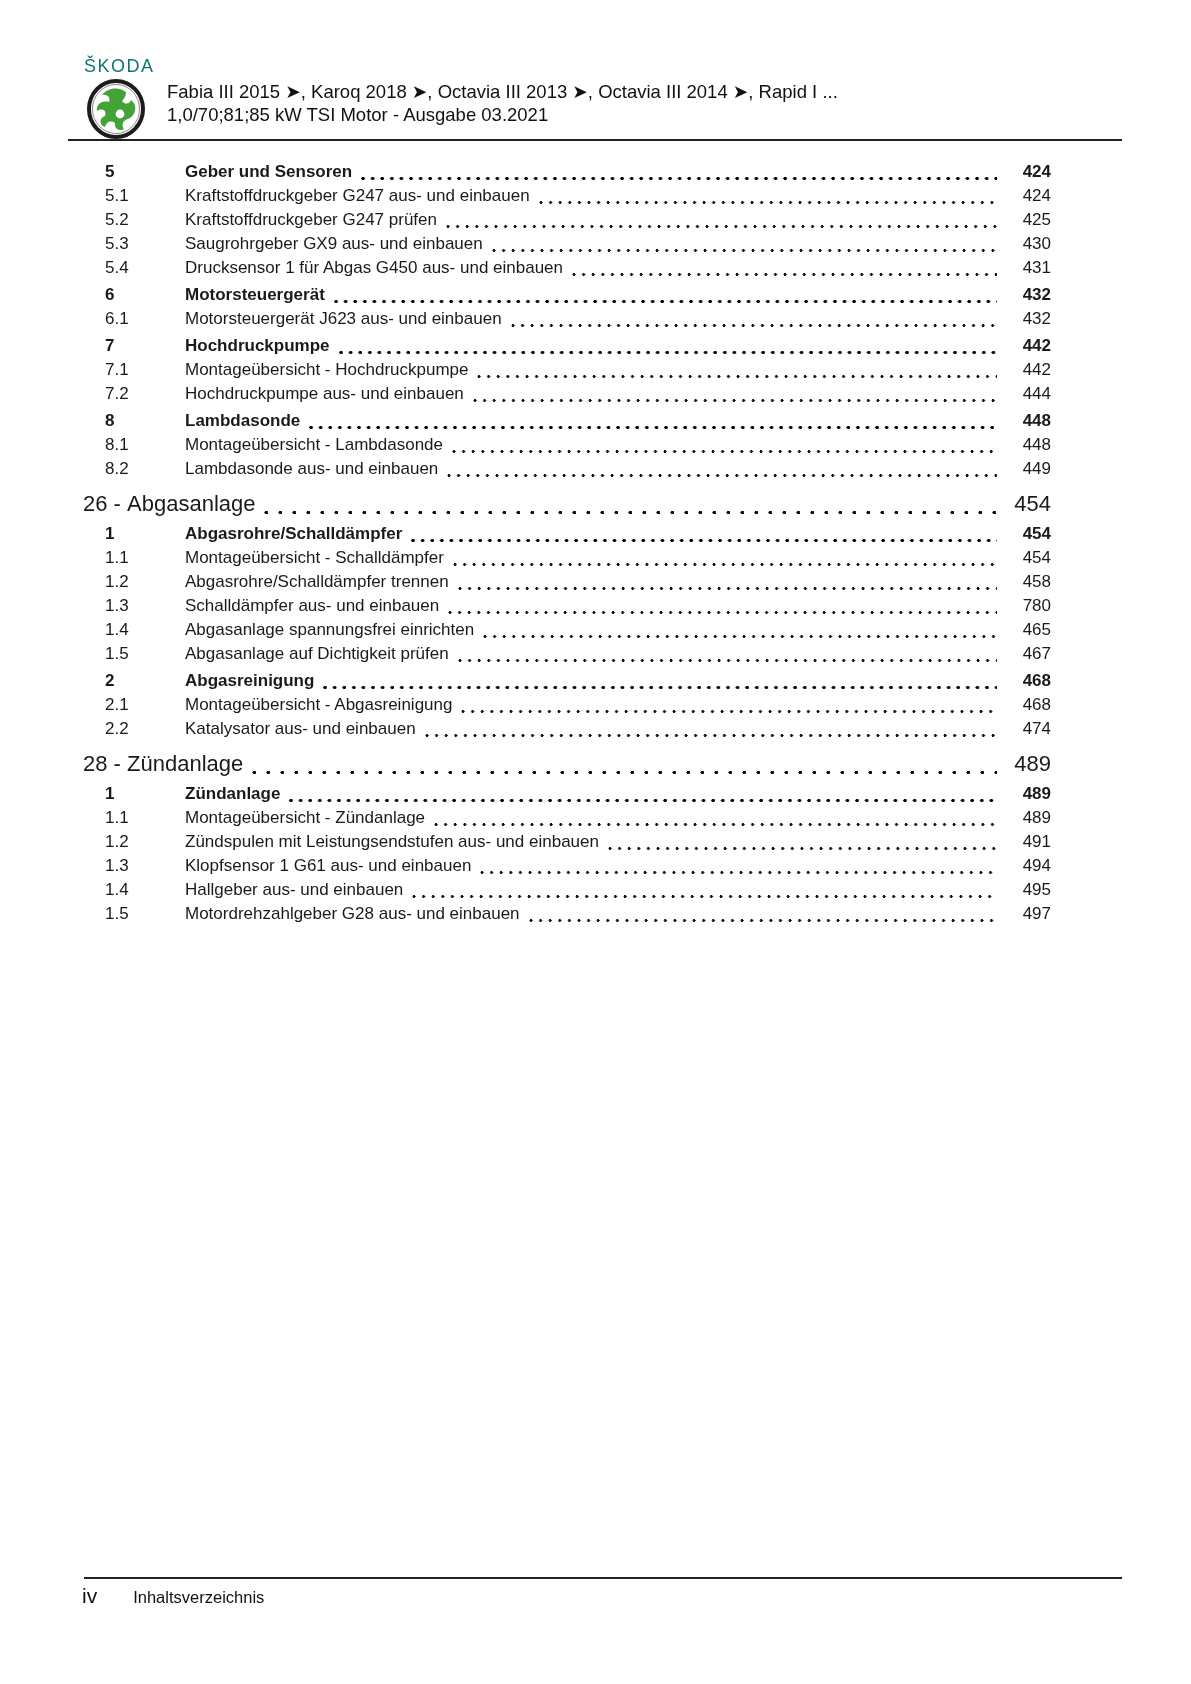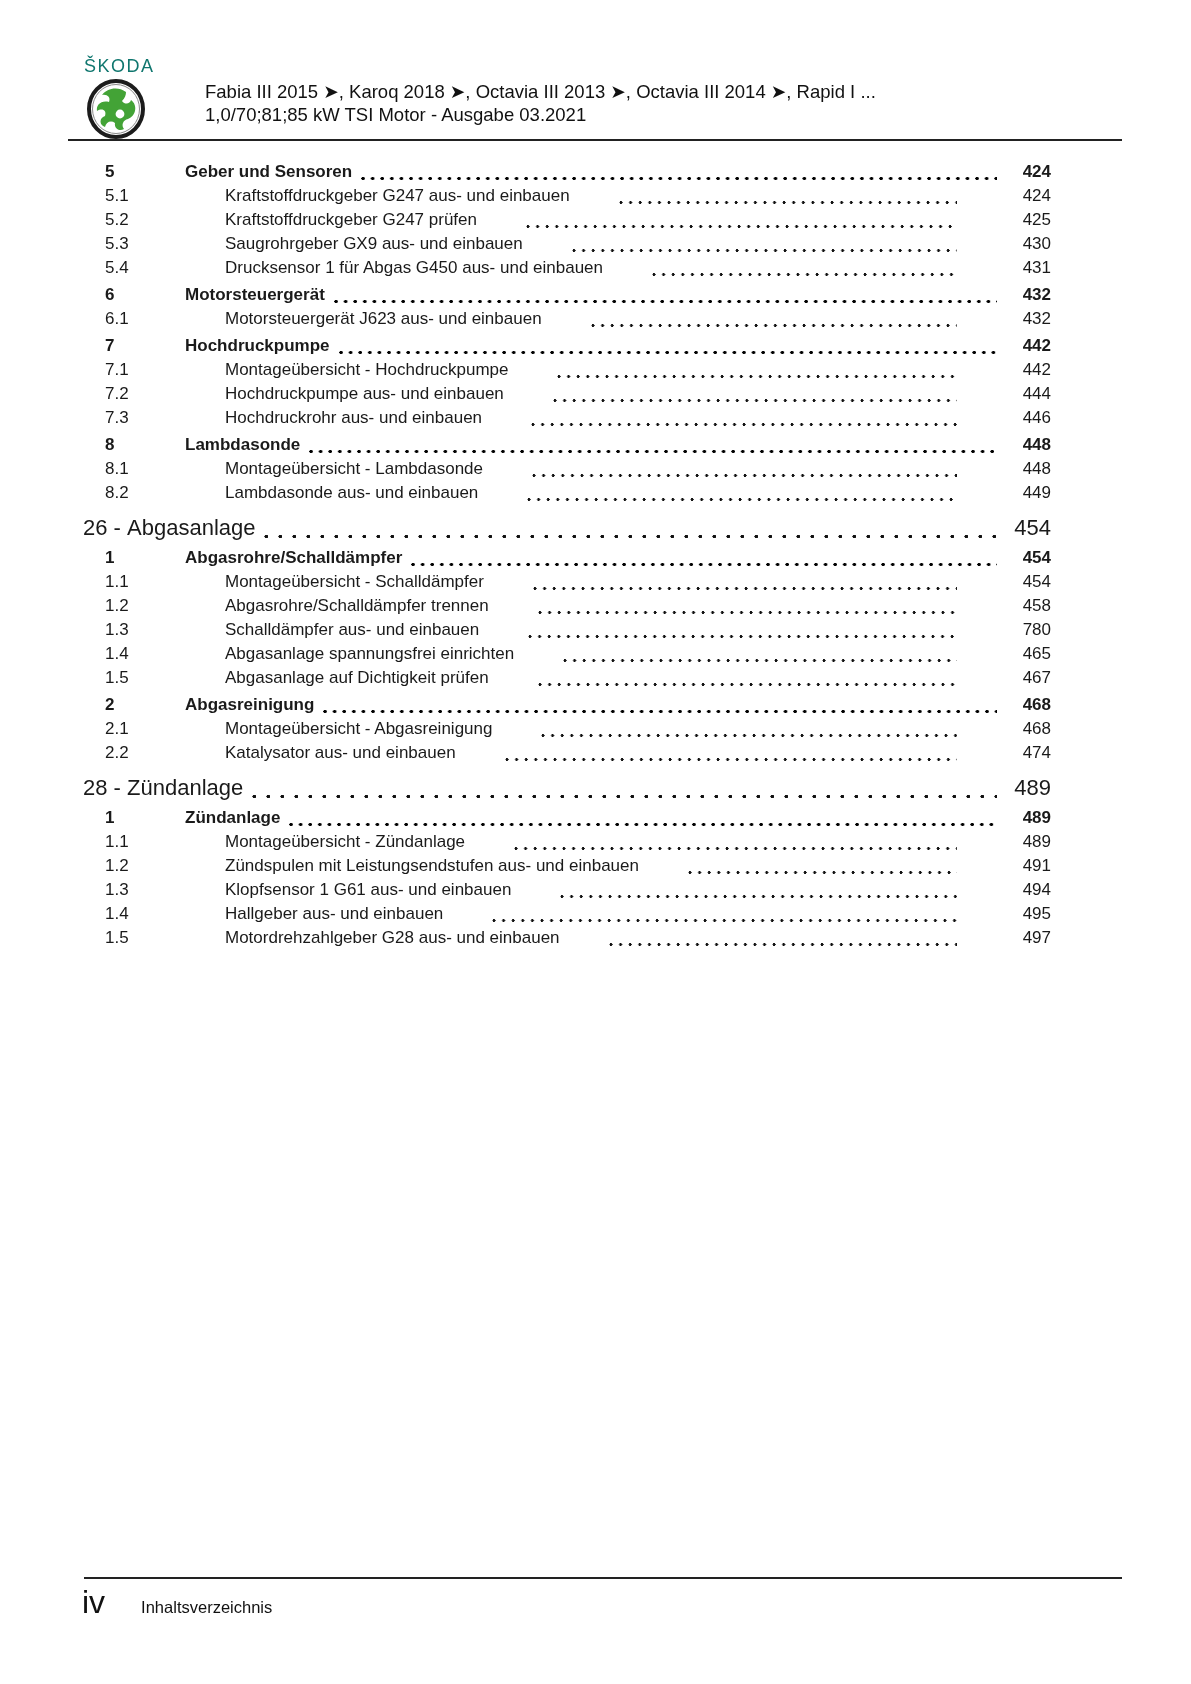--- a/index.html
+++ b/index.html
@@ -8,47 +8,47 @@
     background:#ffffff;
     font-family:"Liberation Sans", sans-serif;
     color:#1a1a1a;
     position:relative;
     overflow:hidden;
   }
   
   .brand-block { position:absolute; left:84px; top:56px; width:64px; text-align:center; }
   .brand-word { font-size:18px; font-weight:normal; letter-spacing:1.5px; color:#0f766e; }
   .brand-badge { display:block; margin:2px auto 0 auto; }
-  .header-titles { position:absolute; left:167px; top:80px; font-size:18.5px; line-height:23px; color:#111;margin-left:38px; }
+  .header-titles { position:absolute; left:167px; top:80px; font-size:18.5px; line-height:23px; color:#111; }
   .header-rule { position:absolute; left:68px; top:139px; width:1054px; height:2px; background:#222; }
   
   .toc { position:absolute; left:83px; top:157px; width:968px; }
   .row { display:flex; align-items:baseline; font-size:17px; line-height:24px; height:24px; white-space:nowrap; }
   .row .num { flex:0 0 80px; }
   .row .title { flex:0 0 auto; padding-right:9px; }
   .row .leader {
     flex:1 1 auto; align-self:flex-end;
     height:5px; margin:0 8px 3px 0; min-width:18px;
     background-image: radial-gradient(circle at 2px 2.5px, #111 1.3px, transparent 1.7px);
     background-size:9.6px 5px; background-repeat:repeat-x; background-position:left bottom;
   }
   .row .page { flex:0 0 46px; text-align:right; }
-  .row.sub { padding-left:22px;gap:40px; }
+  .row.sub { padding-left:22px; }
   .row.section { padding-left:22px; font-weight:bold; margin-top:3px; }
   .row.section .leader { background-image: radial-gradient(circle at 2px 2.5px, #000 1.5px, transparent 1.9px); }
   .row.chapter { font-size:22px; line-height:30px; height:30px; margin-top:8px; margin-bottom:2px; }
   .row.chapter .num { flex:0 0 auto; }
   .row.chapter .leader {
     background-image: radial-gradient(circle at 2.2px 2.5px, #111 1.6px, transparent 2px);
     background-size:14px 5px; margin-bottom:4px;
   }
   
   .footer-rule { position:absolute; left:84px; top:1577px; width:1038px; height:2px; background:#222; }
   .footer-line { position:absolute; left:82px; top:1584px; display:flex; align-items:baseline; gap:36px; }
-  .footer-roman { font-size:32px; color:#111; }
+  .footer-roman { font-size:21px; color:#111; }
   .footer-label { font-size:16.5px; color:#111;text-align:right; }
 </style>
 </head>
 <body>
 
 <div class="brand-block">
   <div class="brand-word">ŠKODA</div>
   <svg class="brand-badge" width="58" height="60" viewBox="0 0 58 60">
     <ellipse cx="29" cy="30" rx="27" ry="28" fill="#ffffff" stroke="#1c1c1c" stroke-width="4"></ellipse>
     <ellipse cx="29" cy="30" rx="23.5" ry="24.5" fill="none" stroke="#8a8a8a" stroke-width="1"></ellipse>
@@ -127,26 +127,20 @@
     <span class="title">Montageübersicht - Hochdruckpumpe</span>
     <span class="leader"></span>
     <span class="page">442</span>
   </div>
     <div class="row sub">
     <span class="num">7.2</span>
     <span class="title">Hochdruckpumpe aus- und einbauen</span>
     <span class="leader"></span>
     <span class="page">444</span>
   </div>
-    <div class="row sub">
-    <span class="num">7.3</span>
-    <span class="title">Hochdruckrohr aus- und einbauen</span>
-    <span class="leader"></span>
-    <span class="page">446</span>
-  </div>
     <div class="row section">
     <span class="num">8</span>
     <span class="title">Lambdasonde</span>
     <span class="leader"></span>
     <span class="page">448</span>
   </div>
     <div class="row sub">
     <span class="num">8.1</span>
     <span class="title">Montageübersicht - Lambdasonde</span>
     <span class="leader"></span>

